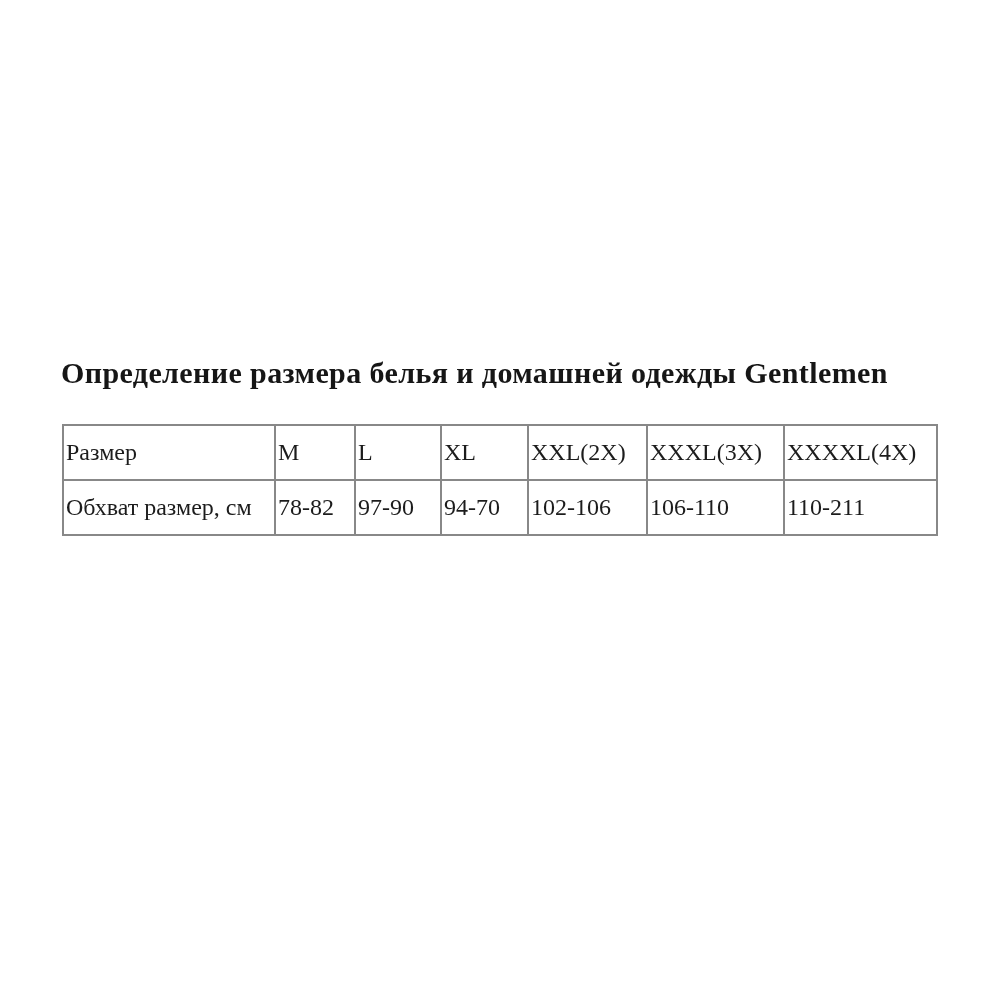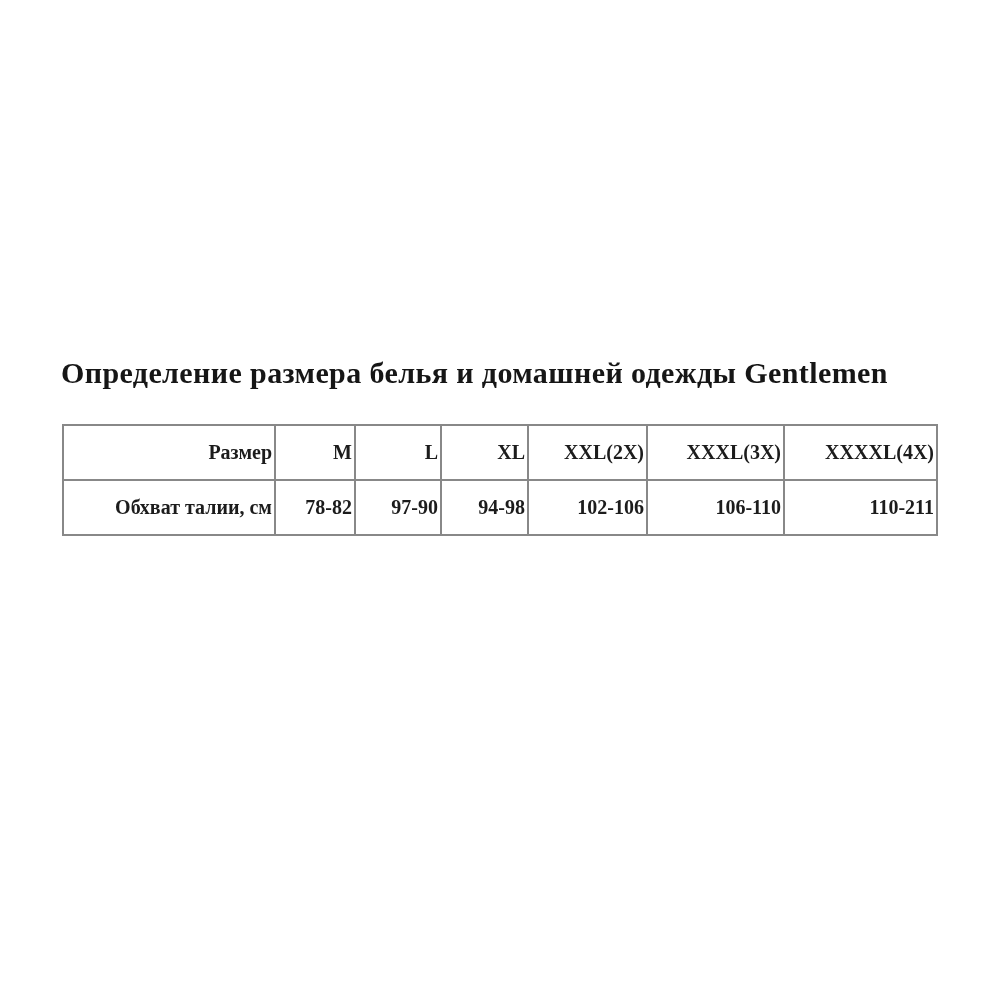--- a/index.html
+++ b/index.html
@@ -33,25 +33,25 @@
     top: 424px;
     width: 874px;
     border-collapse: collapse;
     table-layout: fixed;
   }
   table.size-chart th,
   table.size-chart td {
     border: 2px solid #888888;
     height: 53px;
     padding: 0 2px;
-    text-align: right;
+    text-align: left;
     vertical-align: middle;
     font-family: "Liberation Serif", serif;
-    font-size: 20px;
-    font-weight: bold;
+    font-size: 24px;
+    font-weight: normal;
     color: #1c1c1c;
     white-space: nowrap;
     overflow: hidden;
   }
 </style>
 </head>
 <body>
 
 <div class="page">
 
@@ -73,24 +73,24 @@
         <th>M</th>
         <th>L</th>
         <th>XL</th>
         <th>XXL(2X)</th>
         <th>XXXL(3X)</th>
         <th>XXXXL(4X)</th>
       </tr>
     </thead>
     <tbody>
       <tr>
-        <td>Обхват талии, см</td>
+        <td>Обхват размер, см</td>
         <td>78-82</td>
         <td>97-90</td>
-        <td>94-98</td>
+        <td>94-70</td>
         <td>102-106</td>
         <td>106-110</td>
         <td>110-211</td>
       </tr>
     </tbody>
   </table>
 
 </div>
 
 </body></html>

